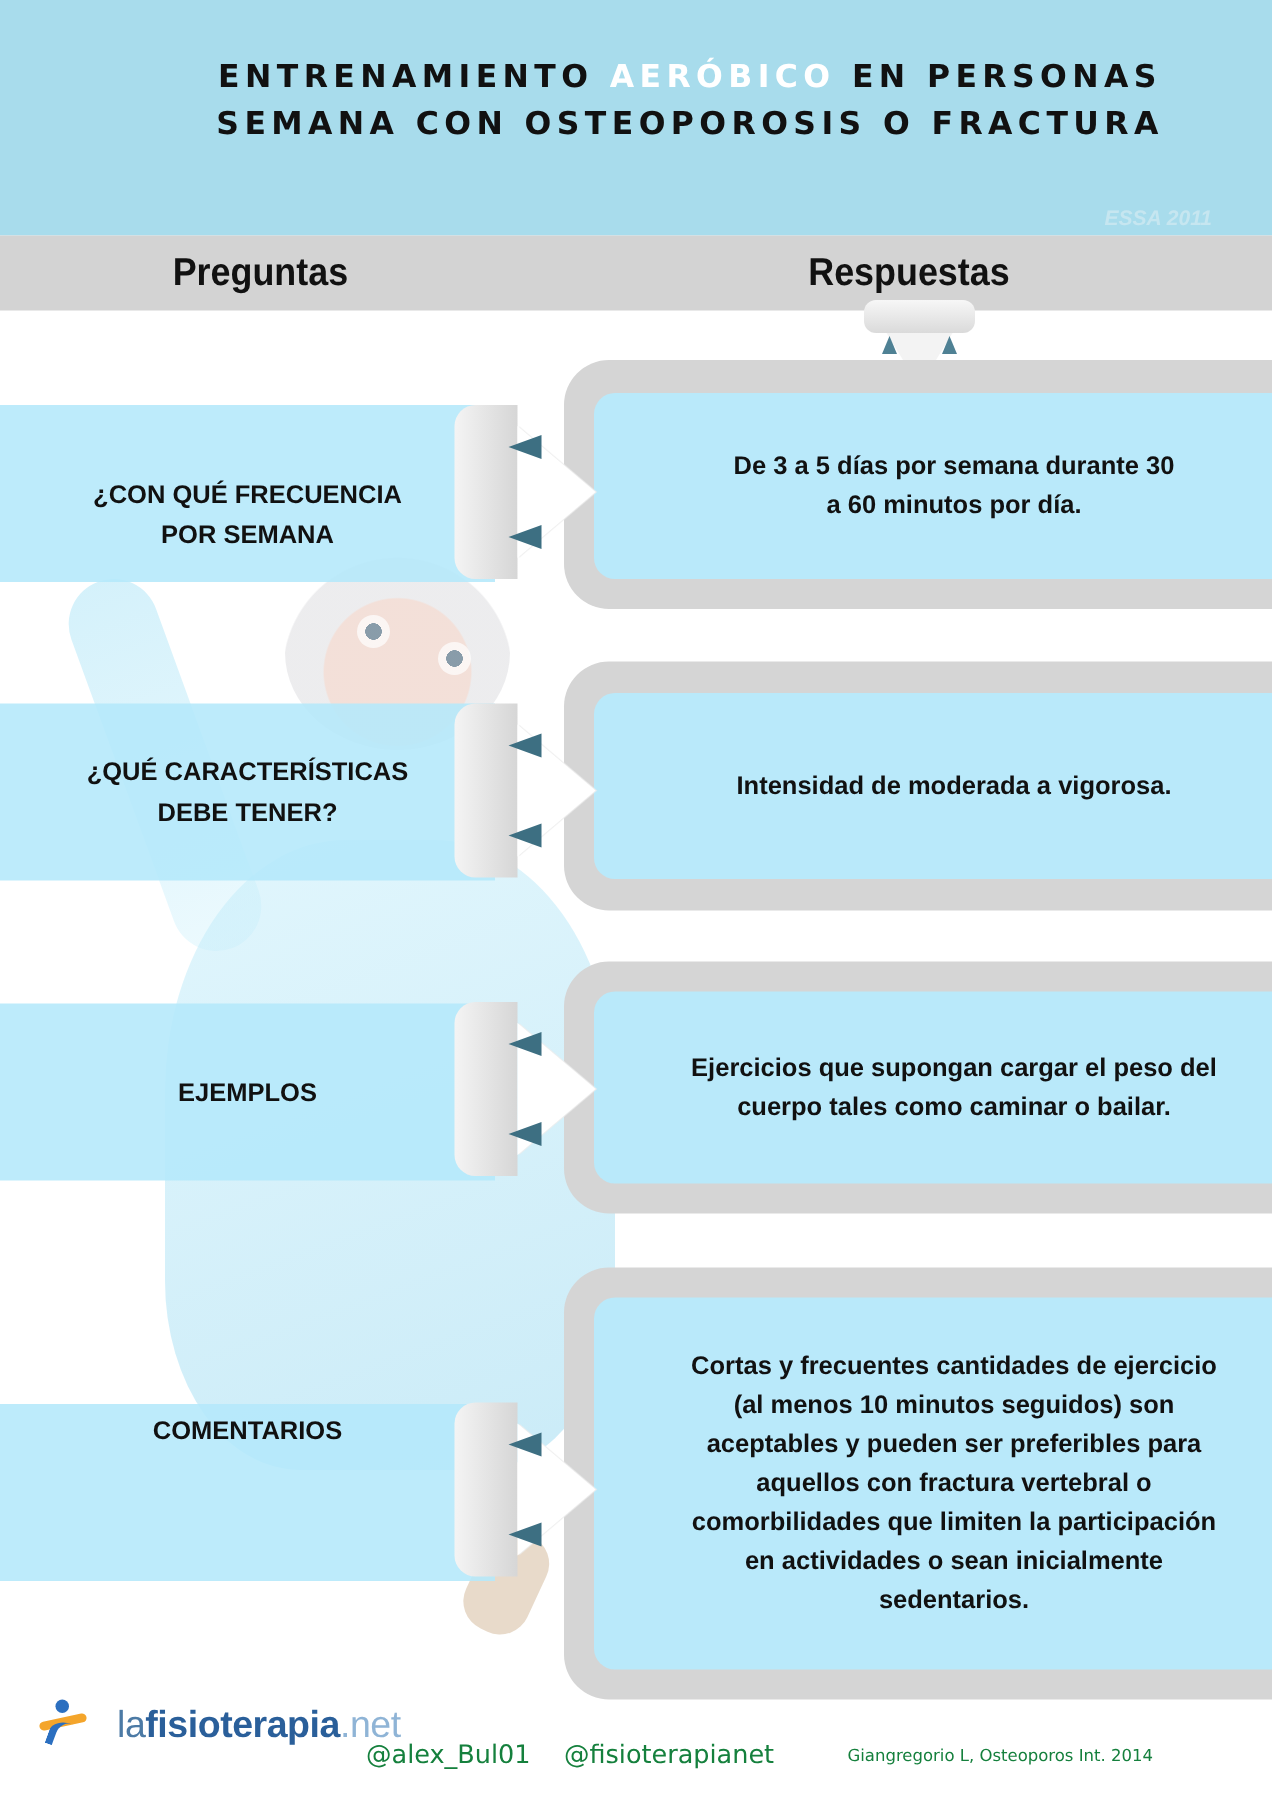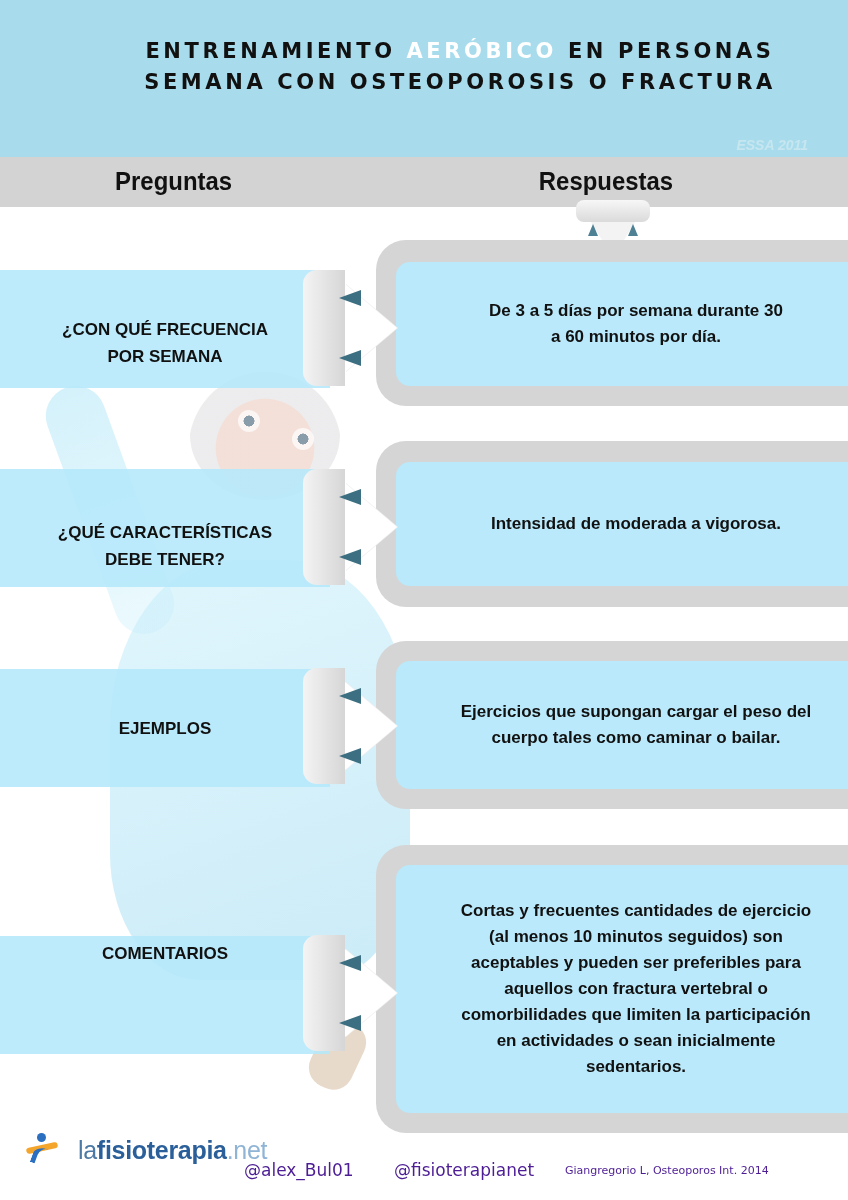--- a/index.html
+++ b/index.html
@@ -44,21 +44,21 @@
 
   
   .logo { left:26px; top:1133px; display:flex; align-items:center; }
   .logo-mark { width:32px; height:34px; position:relative; }
   .logo-mark .head { position:absolute; left:11px; top:0; width:9px; height:9px; border-radius:50%; background:#2b6fc0; }
   .logo-mark .arm { position:absolute; left:0; top:12px; width:32px; height:6px; border-radius:3px; background:#f4a52b; transform:rotate(-12deg); }
   .logo-mark .body { position:absolute; left:6px; top:16px; width:22px; height:18px; border-left:5px solid #2b6fc0; border-radius:50% 0 0 0; transform:rotate(20deg); }
   .logo-text { margin-left:20px; font-size:25px; color:#4c7aa5; letter-spacing:-0.3px; }
   .logo-text b { color:#2a5f9a; }
   .logo-text .tld { color:#8fb4d6; }
-  .credit { top:1160px; font-family:"DejaVu Sans", sans-serif; color:#4c1d95; }
+  .credit { top:1160px; font-family:"DejaVu Sans", sans-serif; color:#15803d; }
   .handle { font-size:17px; }
   .ref { font-size:11px; }
 </style>
 </head>
 <body>
 
 <div class="abs header"></div>
 <div class="abs title">
   <div><span>ENTRENAMIENTO </span><span class="hl">AERÓBICO</span><span> EN PERSONAS</span></div>
   <div>SEMANA CON OSTEOPOROSIS O FRACTURA</div>
@@ -92,21 +92,21 @@
     <span style="width:300px;">De 3 a 5 días por semana durante 30 a 60 minutos por día.</span>
   </div>
 <div class="abs conn" style="left:303px;top:270px;">
   <div class="tab"></div>
     <div class="tri"></div>
     <div class="notch" style="top:20px;"></div>
     <div class="notch" style="top:80px;"></div>
 </div>
 
 <div class="abs q-strip" style="top:469px;"></div>
-<div class="abs q-text" style="top:487px;height:118px;">
+<div class="abs q-text" style="top:469px;height:118px;">
     <span style="width:250px;display:block;">¿QUÉ CARACTERÍSTICAS DEBE TENER?</span>
   </div>
 <div class="abs a-frame" style="top:441px;height:166px;"></div>
 <div class="abs a-box" style="top:462px;height:124px;">
     <span>Intensidad de moderada a vigorosa.</span>
   </div>
 <div class="abs conn" style="left:303px;top:469px;">
   <div class="tab"></div>
     <div class="tri"></div>
     <div class="notch" style="top:20px;"></div>
@@ -145,14 +145,14 @@
 
 <div class="abs logo">
   <div class="logo-mark">
       <div class="head"></div>
       <div class="arm"></div>
       <div class="body"></div>
     </div>
   <div class="logo-text"><span>la</span><b>fisioterapia</b><span class="tld">.net</span></div>
 </div>
 <div class="abs credit handle" style="left:244px;">@alex_Bul01</div>
-<div class="abs credit handle" style="left:394px;">@fisioterapianet</div>
+<div class="abs credit handle" style="left:376px;">@fisioterapianet</div>
 <div class="abs credit ref" style="left:565px;top:1164px;">Giangregorio L, Osteoporos Int. 2014</div>
 
 </body></html>

